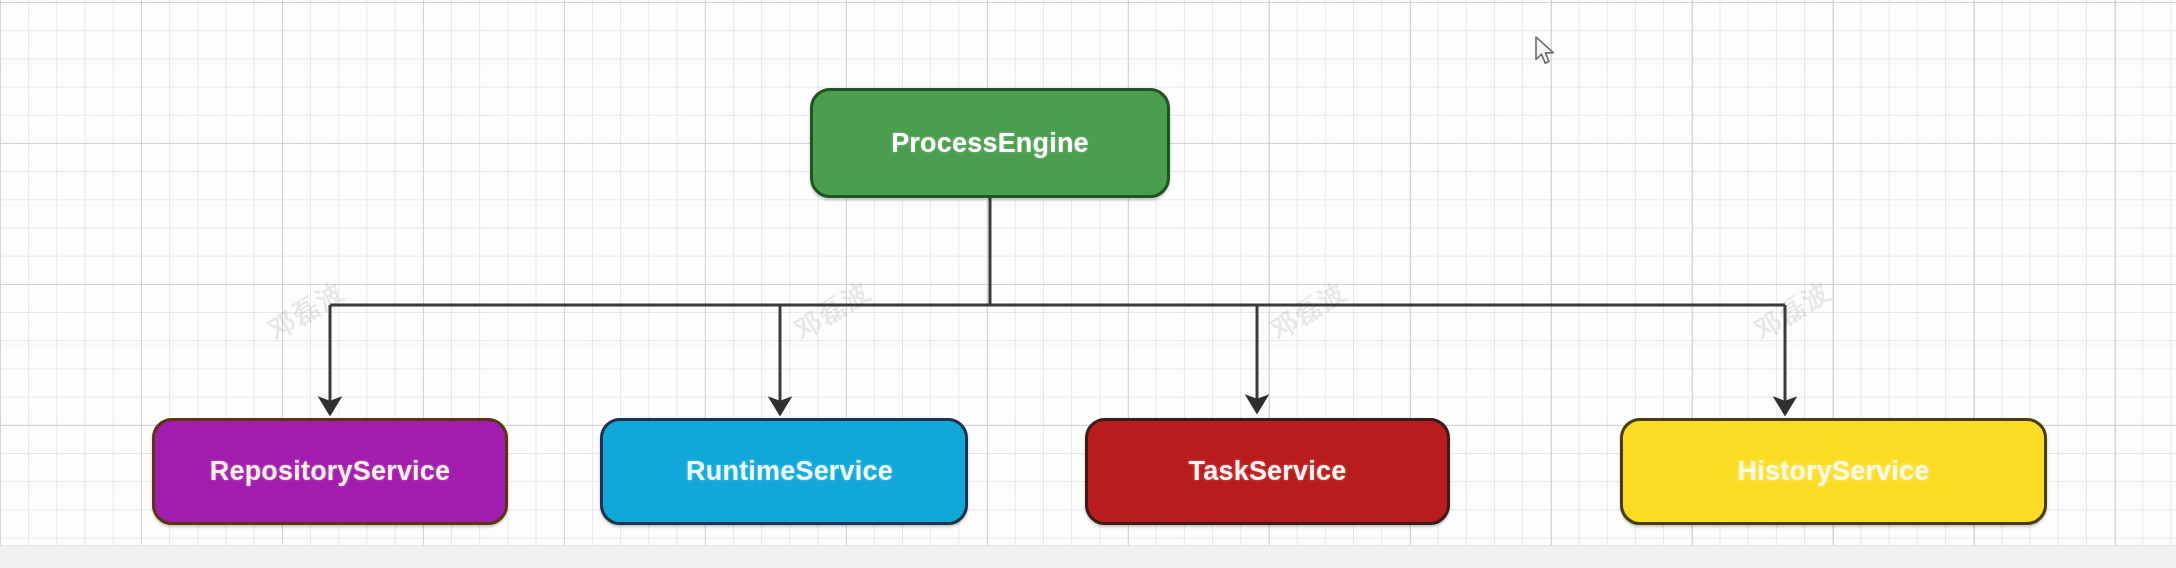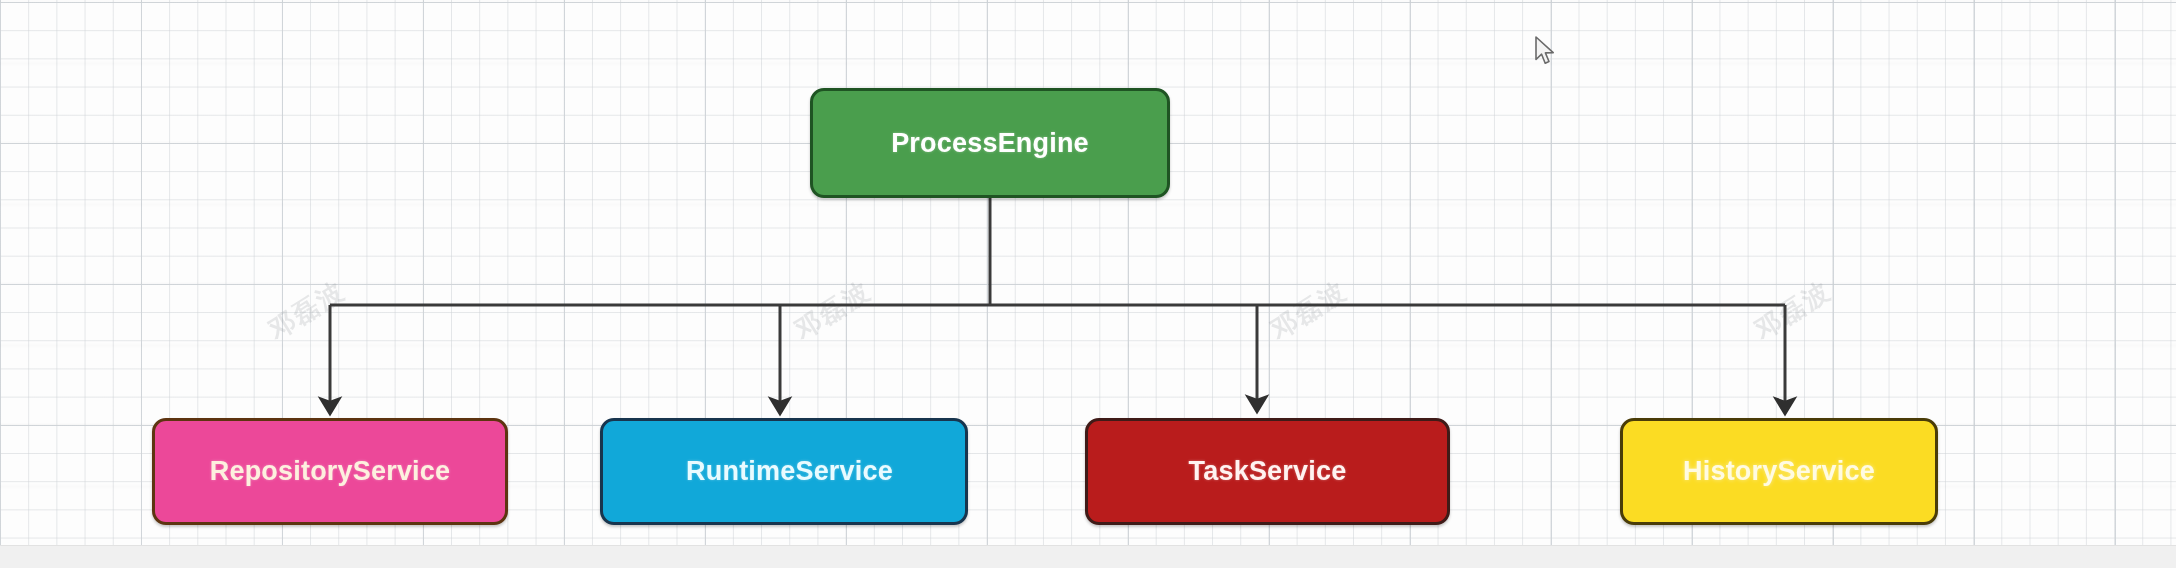--- a/index.html
+++ b/index.html
@@ -72,21 +72,21 @@
     left: 0; top: 0;
     width: 2176px;
     height: 568px;
     pointer-events: none;
   }
 
   
   .node {
     position: absolute;
     box-sizing: border-box;
-    border-radius: 14px;
+    border-radius: 20px;
     display: flex;
     align-items: center;
     justify-content: center;
     font-weight: bold;
     letter-spacing: 0.2px;
     text-align: center;
     color: #ffffff;
     text-shadow: 0 0 3px rgba(255,255,255,0.35);
     box-shadow: 0 2px 3px rgba(0,0,0,0.22);
   }
@@ -103,21 +103,21 @@
 
   .node-leaf {
     top: 418px;
     height: 107px;
     font-size: 27px;
   }
 
   .node-repository {
     left: 152px;
     width: 356px;
-    background: #ec4899;
+    background: #a21caf;
     border: 3px solid #5d3410;
     color: #fdf0de;
   }
 
   .node-runtime {
     left: 600px;
     width: 368px;
     background: #11a8d9;
     border: 3px solid #18354e;
     color: #e9fbff;
@@ -127,21 +127,21 @@
   .node-task {
     left: 1085px;
     width: 365px;
     background: #b91c1c;
     border: 3px solid #3f1b18;
     color: #fff3f1;
   }
 
   .node-history {
     left: 1620px;
-    width: 318px;
+    width: 427px;
     background: #fbdc23;
     border: 3px solid #4a3c08;
     color: #fffbe2;
     text-shadow: 0 0 4px rgba(255,255,255,0.5);
   }
 
   
   .watermark {
     position: absolute;
     color: rgba(120,125,132,0.17);

